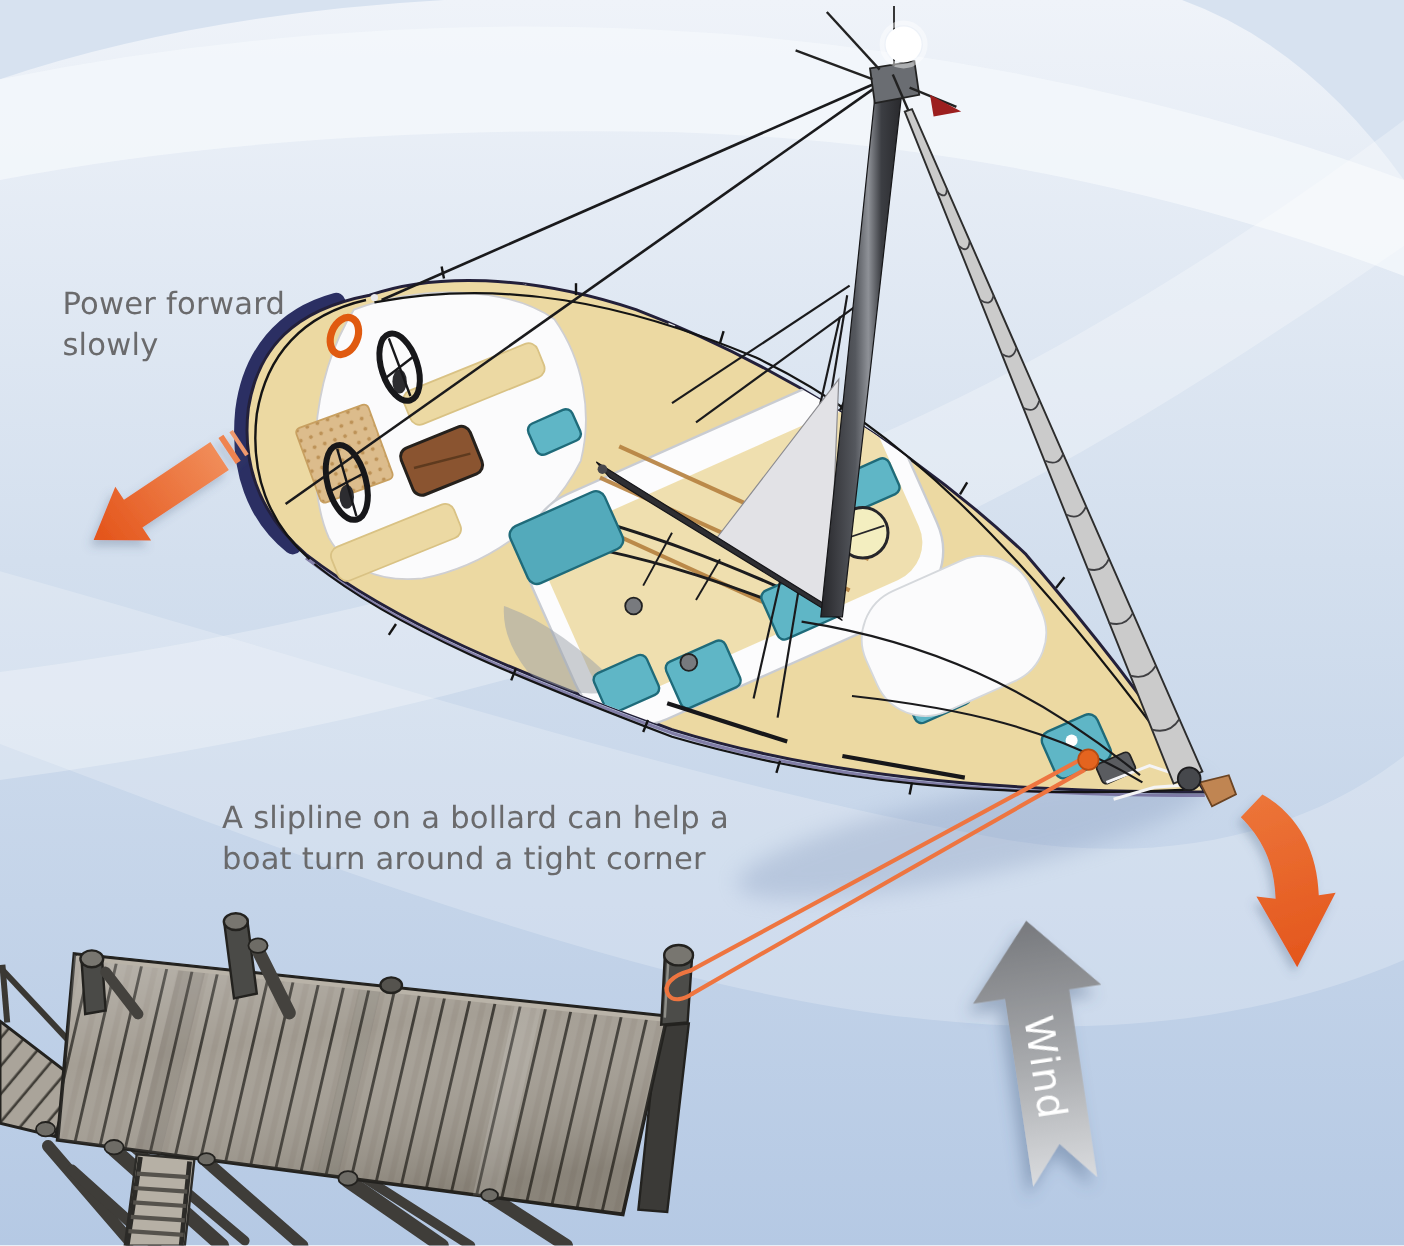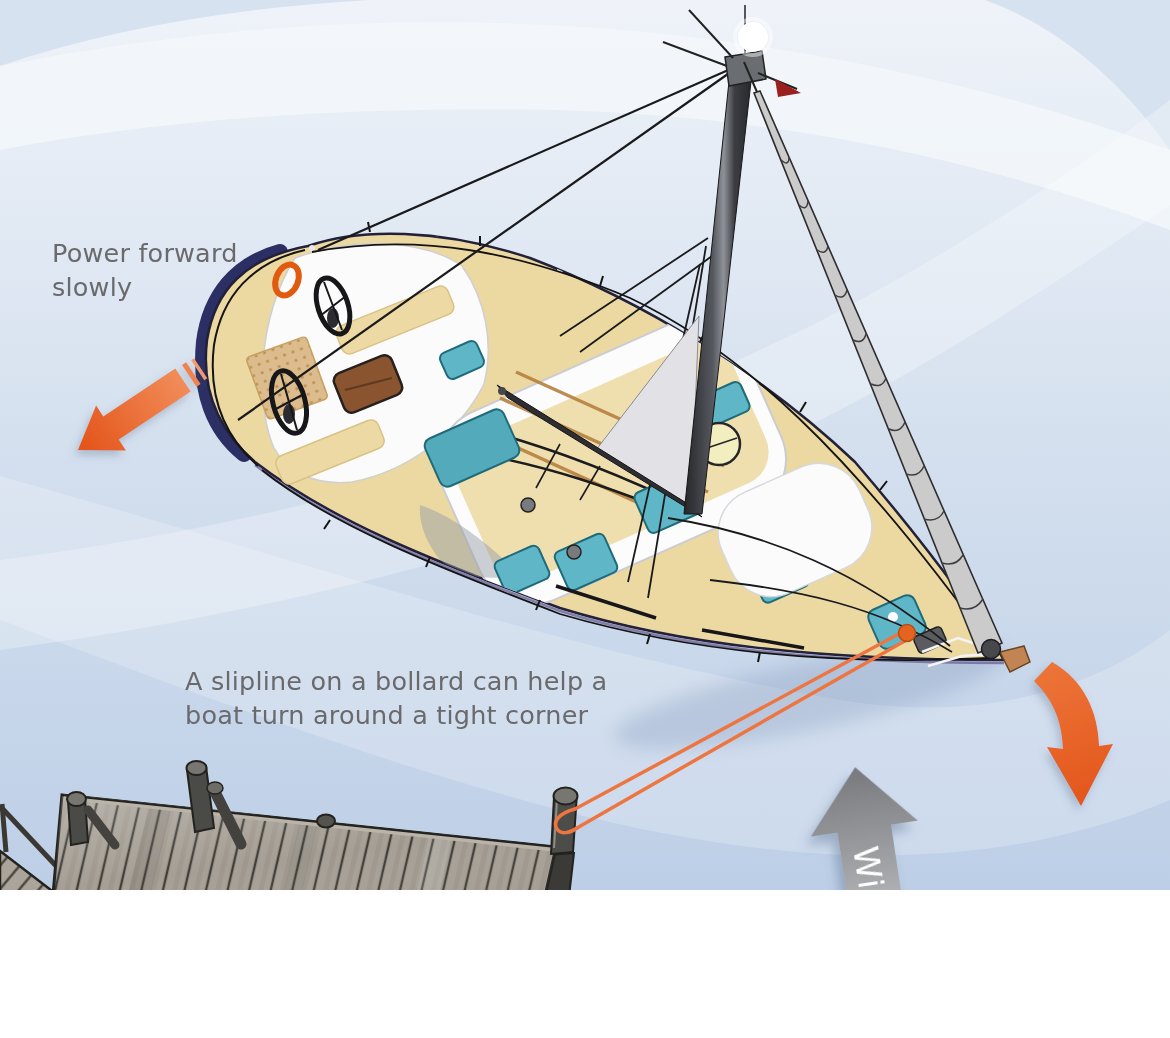--- a/index.html
+++ b/index.html
@@ -1,16 +1,16 @@
 <!DOCTYPE html>
 <html><head>
 <meta charset="utf-8">
 <style>
   html,body{margin:0;padding:0;background:#fff;}
-  .stage{position:relative;width:1170px;height:890px;overflow:hidden;
+  .stage{position:relative;width:1170px;height:1038px;overflow:hidden;
          font-family:"DejaVu Sans","Liberation Sans",sans-serif;}
   svg{position:absolute;left:0;top:0;display:block;}
   text{font-family:"DejaVu Sans","Liberation Sans",sans-serif;}
   .note{font-size:25.5px;letter-spacing:.2px;}
   .windtxt{font-size:33px;letter-spacing:1px;}
 </style>
 </head>
 <body>
 
 <div class="stage">

